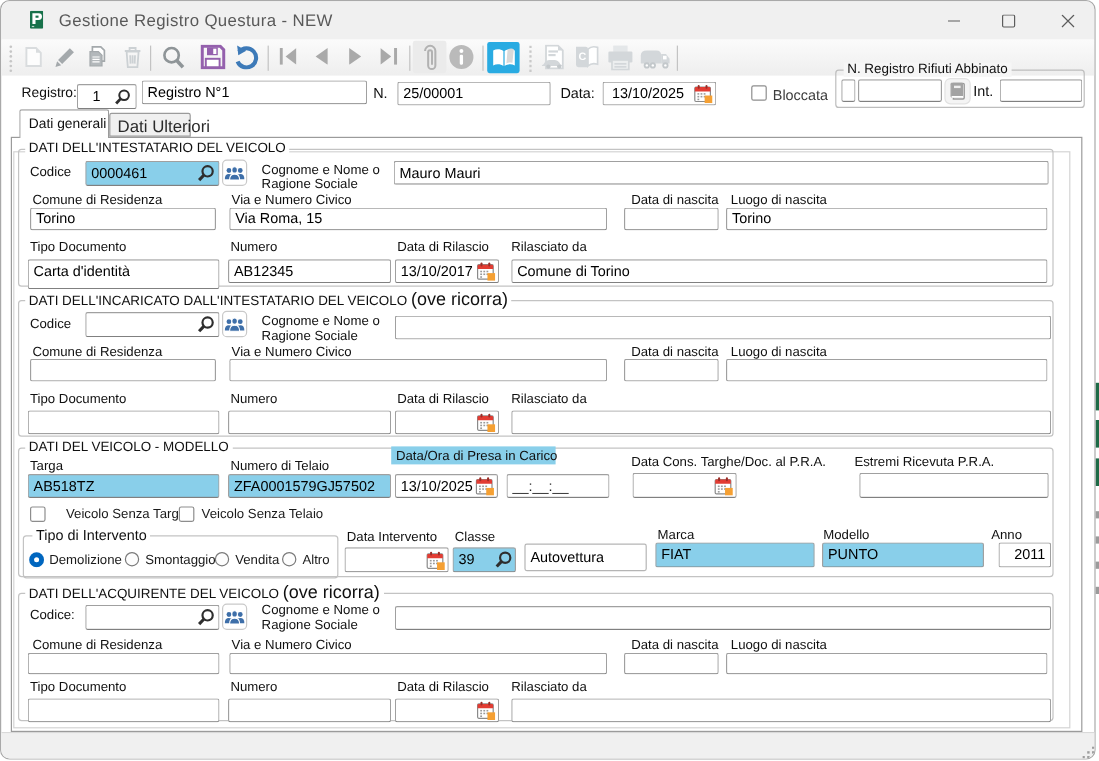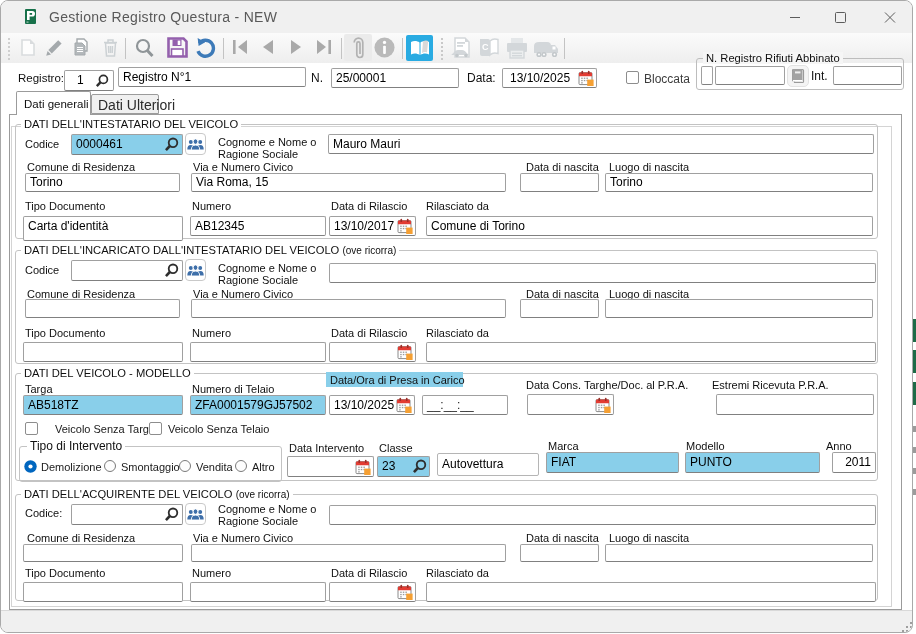--- a/index.html
+++ b/index.html
@@ -6,21 +6,21 @@
 #win{position:absolute;left:0;top:0;width:913px;height:633px;border:1px solid #a9a9a9;border-radius:8px;background:#fff;overflow:hidden}
 #tbar{position:absolute;left:0;top:0;width:100%;height:32px;background:#f0f0f0}
 #title{position:absolute;left:48px;top:8px;font-size:14px;color:#595959;letter-spacing:.3px}
 #toolbar{position:absolute;left:0;top:32px;width:100%;height:30px;background:linear-gradient(#fbfbfb,#eeeeee)}
 .tsep{position:absolute;top:37px;width:1px;height:21px;background:#c3c3c3}
 .lbl{position:absolute;font-size:11px;color:#101010;white-space:nowrap;line-height:12px}
 .fld{position:absolute;background:#fff;border:1px solid #a0a0a0;border-bottom-color:#808080;border-radius:2px;font-size:12px;color:#000;padding-left:4px;white-space:nowrap;overflow:hidden}
 .blue{background:#89cfea}
 .grp{position:absolute;border:1px solid #c3c3c3;border-radius:3px}
 .gt{position:absolute;font-size:11.2px;color:#101010;background:#fff;padding:0 3px;white-space:nowrap;line-height:12px}
-.gt small{font-size:10px}
+.gt small{font-size:15px}
 .cb{position:absolute;width:13px;height:13px;border:1px solid #8d8d8d;border-radius:2px;background:#fff}
 .clbl{position:absolute;font-size:11px;color:#1a1a1a;white-space:nowrap}
 .btn{position:absolute;background:#fff;border:1px solid #c9c9c9;border-radius:4px}
 #statusbar{position:absolute;left:0;top:609px;width:913px;height:24px;background:#f0f0f0;border-top:1px solid #d9d9d9;border-radius:0 0 8px 8px}
 .radio{position:absolute;width:12px;height:12px;border-radius:50%}
 .roff{border:1px solid #7a7a7a;background:#fdfdfd}
 </style></head><body>
 
 <div class="a" style="left:913px;top:0;width:3px;height:634px;background:#fff"></div>
 <div class="a" style="left:913px;top:319px;width:3px;height:23px;background:#1e6b47"></div>
@@ -437,21 +437,21 @@
           <rect x="5.8" y="7.6" width="1.5" height="1.3"></rect>
           <rect x="8.4" y="7.6" width="1.5" height="1.3"></rect>
           <rect x="3.2" y="9.9" width="1.5" height="1.3"></rect>
           <rect x="5.8" y="9.9" width="1.5" height="1.3"></rect>
           <rect x="8.4" y="9.9" width="1.5" height="1.3"></rect>
           <rect x="3.2" y="12.2" width="1.5" height="1.3"></rect>
         </g>
         <rect x="9.2" y="9.6" width="6.4" height="6.4" fill="#f5a033"></rect>
       </svg>
 <div class="lbl" style="left:378px;top:441px">Classe</div>
-<div class="fld blue" style="left:376px;top:455px;width:53px;height:21px;line-height:19px">23</div>
+<div class="fld blue" style="left:376px;top:455px;width:53px;height:21px;line-height:19px">39</div>
 <svg class="a" style="left:411px;top:458px" width="15" height="15" viewBox="0 0 14 14">
         <circle cx="8.4" cy="5.4" r="4" fill="none" stroke="#2e2e2e" stroke-width="1.7"></circle>
         <line x1="5.4" y1="8.4" x2="1.8" y2="12.2" stroke="#2e2e2e" stroke-width="2.4"></line>
       </svg>
 <div class="fld" style="left:436px;top:452px;width:102px;height:23px;line-height:21px;border-color:#b5b5b5">Autovettura</div>
 <div class="lbl" style="left:547px;top:439px">Marca</div>
 <div class="fld blue" style="left:545px;top:451px;width:133px;height:21px;line-height:19px">FIAT</div>
 <div class="lbl" style="left:685px;top:439px">Modello</div>
 <div class="fld blue" style="left:684px;top:451px;width:135px;height:21px;line-height:19px">PUNTO</div>
 <div class="lbl" style="left:825px;top:439px">Anno</div>

